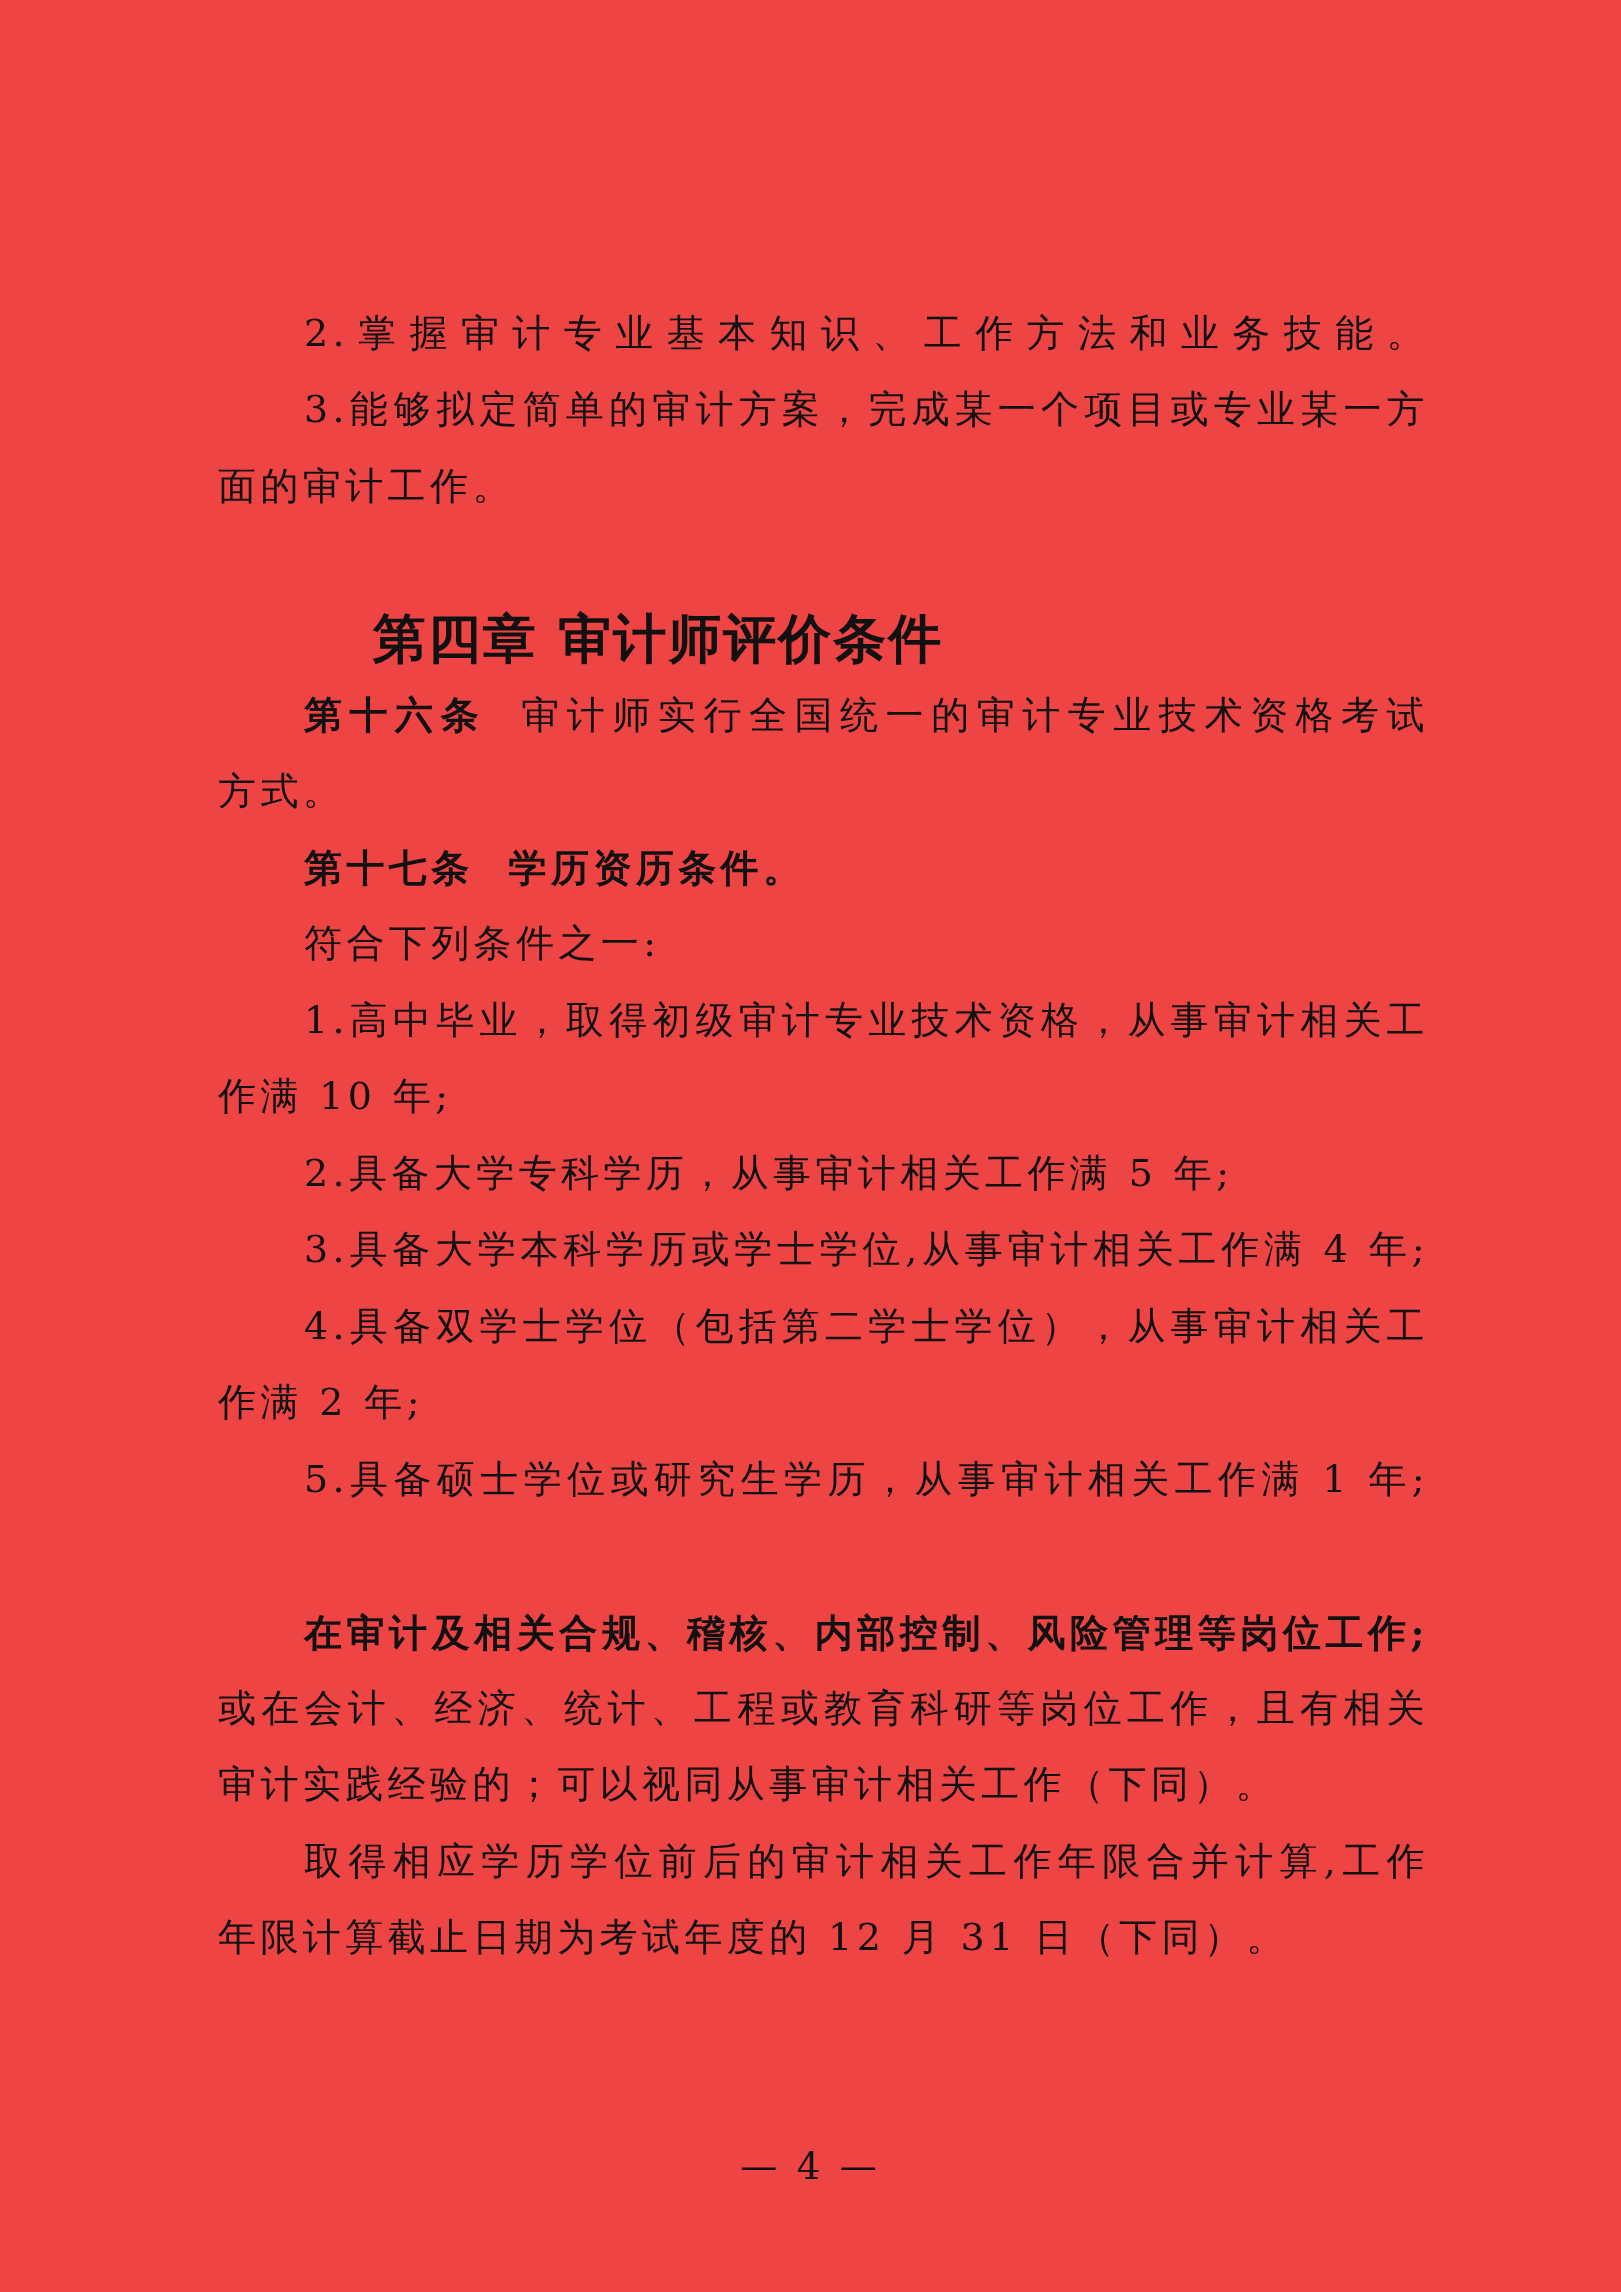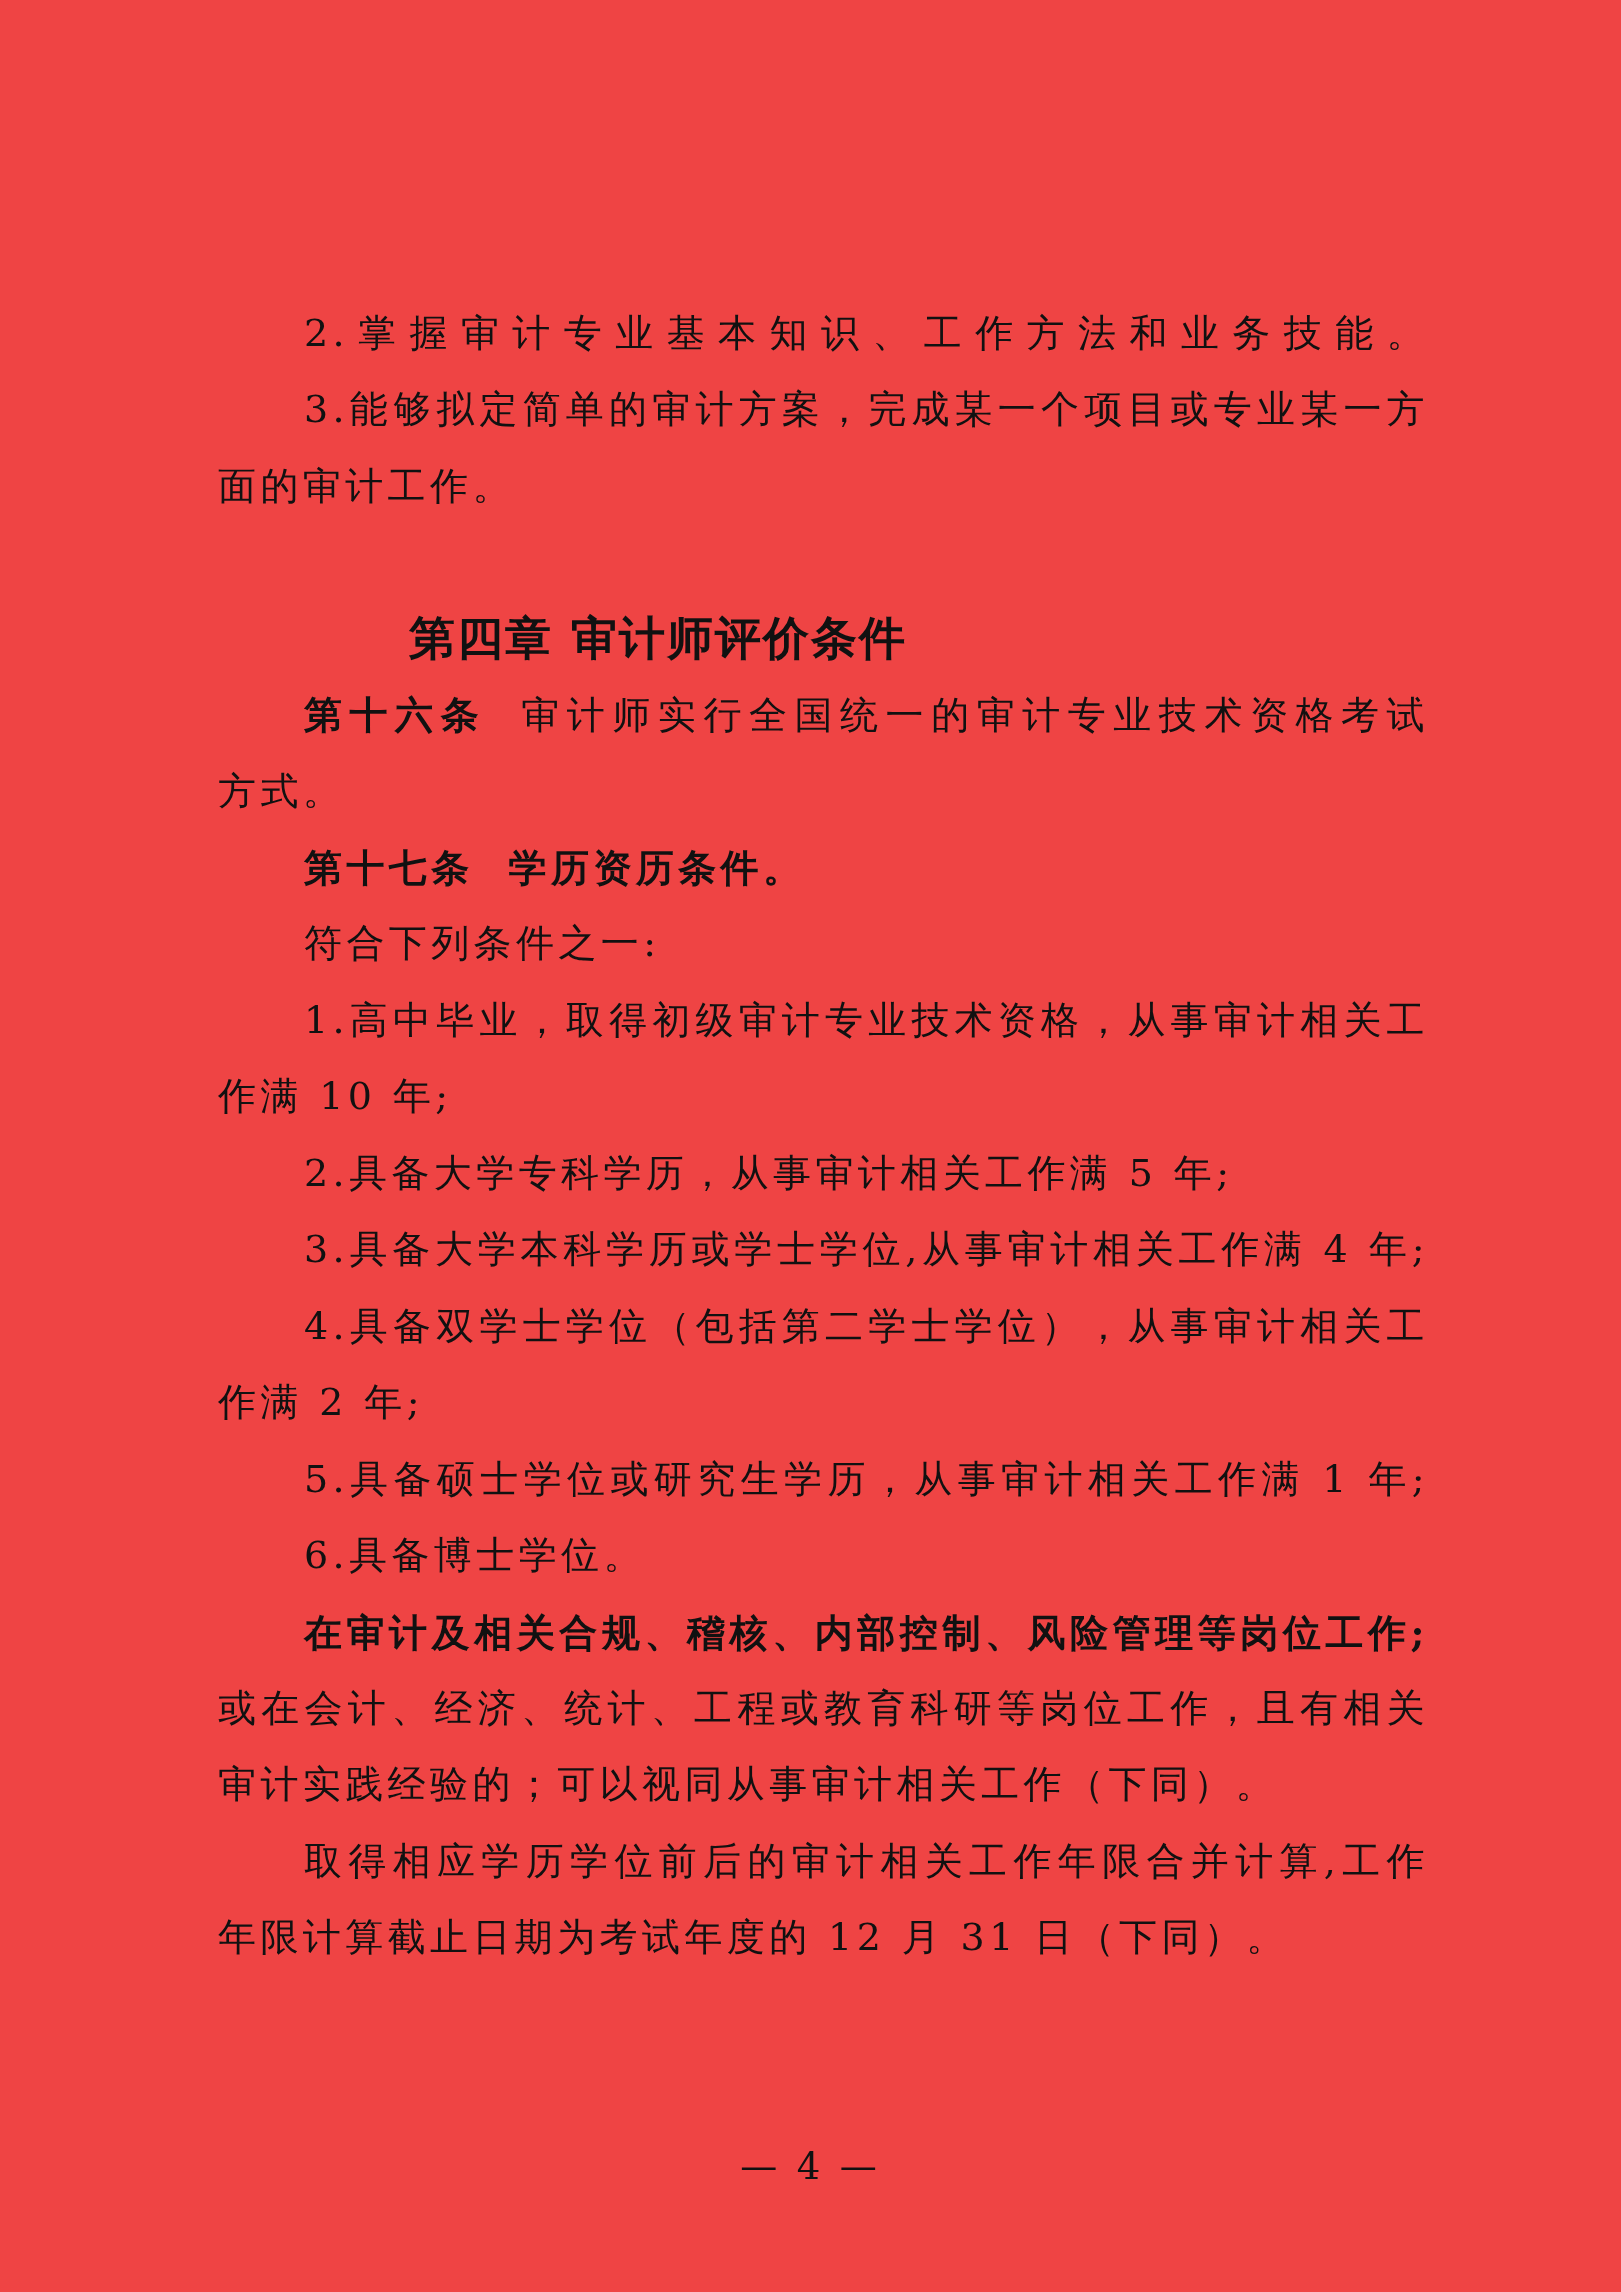--- a/index.html
+++ b/index.html
@@ -35,21 +35,21 @@
       text-align-last: justify;
     }
     .line.indent { left: 304px; width: 1125px; }
     .line.short { text-align-last: left; }
     .bold { font-weight: bold; }
     .chapter {
       position: absolute;
       left: 0;
       width: 1316px;
       text-align: center;
-      font-size: 46px;
+      font-size: 53px;
       line-height: 59px;
       font-weight: bold;
       letter-spacing: 2px;
     }
     .article-head {
       font-weight: bold;
       margin-right: 35px;
     }
     .page-number {
       position: absolute;
@@ -83,21 +83,20 @@
   </div>
 
   <div class="line indent short" style="top:914px;">符合下列条件之一:</div>
   <div class="line indent" style="top:991px;">1.高中毕业，取得初级审计专业技术资格，从事审计相关工</div>
   <div class="line short" style="top:1067px;">作满 10 年;</div>
   <div class="line indent short" style="top:1144px;">2.具备大学专科学历，从事审计相关工作满 5 年;</div>
   <div class="line indent" style="top:1220px;">3.具备大学本科学历或学士学位,从事审计相关工作满 4 年;</div>
   <div class="line indent" style="top:1297px;">4.具备双学士学位（包括第二学士学位），从事审计相关工</div>
   <div class="line short" style="top:1373px;">作满 2 年;</div>
   <div class="line indent" style="top:1450px;">5.具备硕士学位或研究生学历，从事审计相关工作满 1 年;</div>
-  <div class="line indent short" style="top:1526px;">6.具备博士学位。</div>
 
   <div class="line indent" style="top:1603px;font-weight:bold;">在审计及相关合规、稽核、内部控制、风险管理等岗位工作;</div>
   <div class="line" style="top:1679px;">或在会计、经济、统计、工程或教育科研等岗位工作，且有相关</div>
   <div class="line short" style="top:1755px;">审计实践经验的；可以视同从事审计相关工作（下同）。</div>
 
   <div class="line indent" style="top:1832px;">取得相应学历学位前后的审计相关工作年限合并计算,工作</div>
   <div class="line short" style="top:1908px;">年限计算截止日期为考试年度的 12 月 31 日（下同）。</div>
 
   <div class="page-number">— 4 —</div>
 </div>

